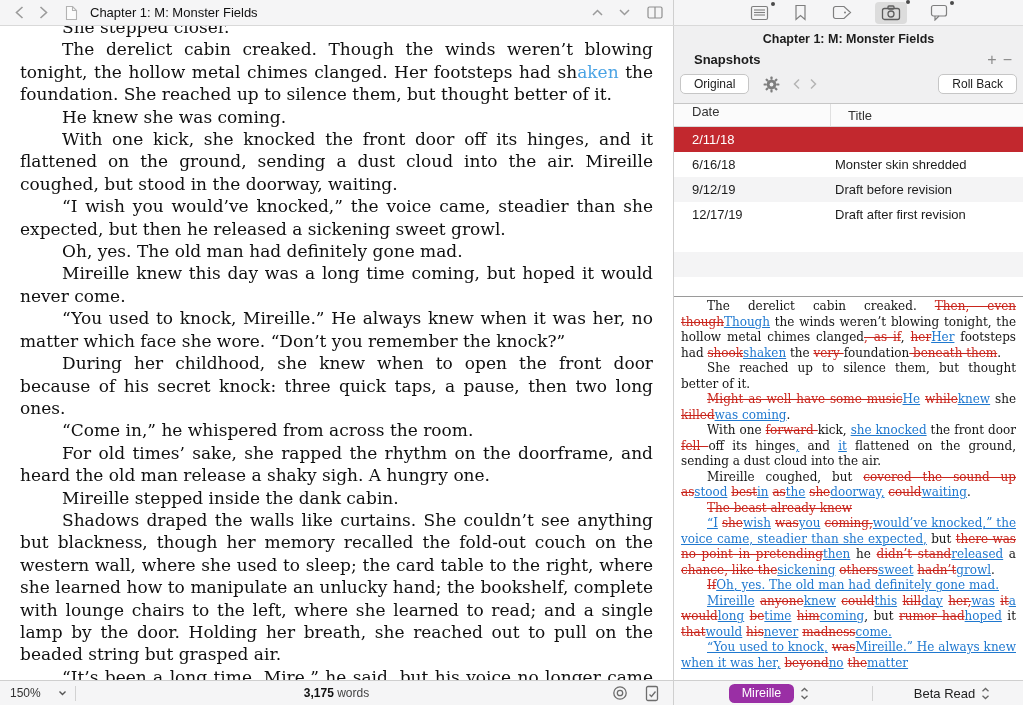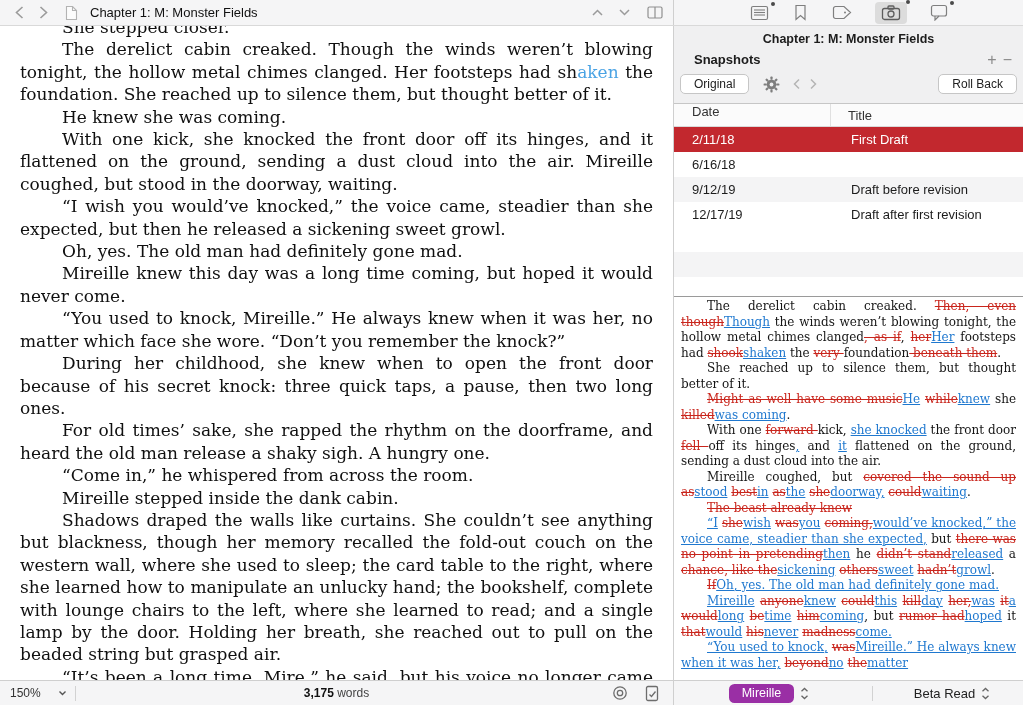--- a/index.html
+++ b/index.html
@@ -38,21 +38,21 @@
   .rp-controls{position:absolute;top:48px;left:6px;right:6px;display:flex;align-items:center;}
   .pill{background:#fff;border:1px solid #c6c6c6;border-radius:5px;font-size:12px;color:#222;
         padding:2px 13px;line-height:14px;white-space:nowrap;}
   .chev{color:#b5b5b5;font-size:14px;padding:0 4px;line-height:12px;}
   .gearwrap{margin-left:14px;margin-right:8px;display:inline-flex;}
   
   .rp-table{position:absolute;top:77px;left:0;right:0;height:193px;background:#fff;border-top:1px solid #c6c6c6;}
   .thead{display:flex;height:23px;align-items:flex-start;background:#fbfbfb;border-bottom:1px solid #d9d9d9;font-size:13px;color:#333;}
   .th-date{width:156px;padding-left:18px;}
   .th-title{flex:1;padding-left:17px;border-left:1px solid #e0e0e0;height:100%;display:flex;align-items:center;}
-  .trow{display:flex;height:25px;align-items:center;font-size:13px;color:#1c1c1c;background:#fff;gap:16px;}
+  .trow{display:flex;height:25px;align-items:center;font-size:13px;color:#1c1c1c;background:#fff;}
   .trow .c-date{width:156px;padding-left:18px;}
   .trow .c-title{flex:1;padding-left:5px;}
   .trow.alt{background:#f4f4f5;}
   .trow.sel{background:var(--c-selrow);color:#fff;}
   
   .rp-diff{position:absolute;top:270px;left:0;right:0;bottom:0;background:#fff;
            border-top:1px solid #9a9a9a;overflow:hidden;padding:2px 7px 0 7px;
            font-family:"DejaVu Serif",serif;font-size:12px;line-height:15.5px;color:#151515;text-align:justify;}
   .rp-diff p{margin:0;text-indent:26px;}
   .del{color:var(--c-del);text-decoration:line-through;}
@@ -155,22 +155,22 @@
   <div class="editor-content">
       <p><span>She stepped closer.</span></p>
       <p><span>The derelict cabin creaked. Though the winds weren’t blowing tonight, the hollow metal chimes clanged. Her footsteps had sh</span><span class="accent">aken</span><span> the foundation. She reached up to silence them, but thought better of it.</span></p>
       <p><span>He knew she was coming.</span></p>
       <p><span>With one kick, she knocked the front door off its hinges, and it flattened on the ground, sending a dust cloud into the air. Mireille coughed, but stood in the doorway, waiting.</span></p>
       <p><span>“I wish you would’ve knocked,” the voice came, steadier than she expected, but then he released a sickening sweet growl.</span></p>
       <p><span>Oh, yes. The old man had definitely gone mad.</span></p>
       <p><span>Mireille knew this day was a long time coming, but hoped it would never come.</span></p>
       <p><span>“You used to knock, Mireille.” He always knew when it was her, no matter which face she wore. “Don’t you remember the knock?”</span></p>
       <p><span>During her childhood, she knew when to open the front door because of his secret knock: three quick taps, a pause, then two long ones.</span></p>
+      <p><span>“Come in,” he whispered from across the room.</span></p>
       <p><span>For old times’ sake, she rapped the rhythm on the doorframe, and heard the old man release a shaky sigh. A hungry one.</span></p>
-      <p><span>“Come in,” he whispered from across the room.</span></p>
       <p><span>Mireille stepped inside the dank cabin.</span></p>
       <p><span>Shadows draped the walls like curtains. She couldn’t see anything but blackness, though her memory recalled the fold-out couch on the western wall, where she used to sleep; the card table to the right, where she learned how to manipulate an unlucky hand; the bookshelf, complete with lounge chairs to the left, where she learned to read; and a single lamp by the door. Holding her breath, she reached out to pull on the beaded string but grasped air.</span></p>
       <p><span>“It’s been a long time, Mire,” he said, but his voice no longer came from any mouth.</span></p>
     </div>
 </div>
 
 <div class="rightpane">
   <div class="rp-title">Chapter 1: M: Monster Fields</div>
 
   <div class="rp-snaprow">
@@ -221,24 +221,24 @@
   </div>
 
   <div class="rp-table">
     <div class="thead">
       <span class="th-date">Date</span>
       <span class="th-title">Title</span>
     </div>
     <div>
         <div class="trow sel">
           <span class="c-date">2/11/18</span>
-          <span class="c-title">First Draft</span>
         </div>
         <div class="trow">
           <span class="c-date">6/16/18</span>
+          <span class="c-title">Monster skin shredded</span>
         </div>
         <div class="trow alt">
           <span class="c-date">9/12/19</span>
           <span class="c-title">Draft before revision</span>
         </div>
         <div class="trow">
           <span class="c-date">12/17/19</span>
           <span class="c-title">Draft after first revision</span>
         </div>
         <div class="trow " style="height: 25px;"></div>

